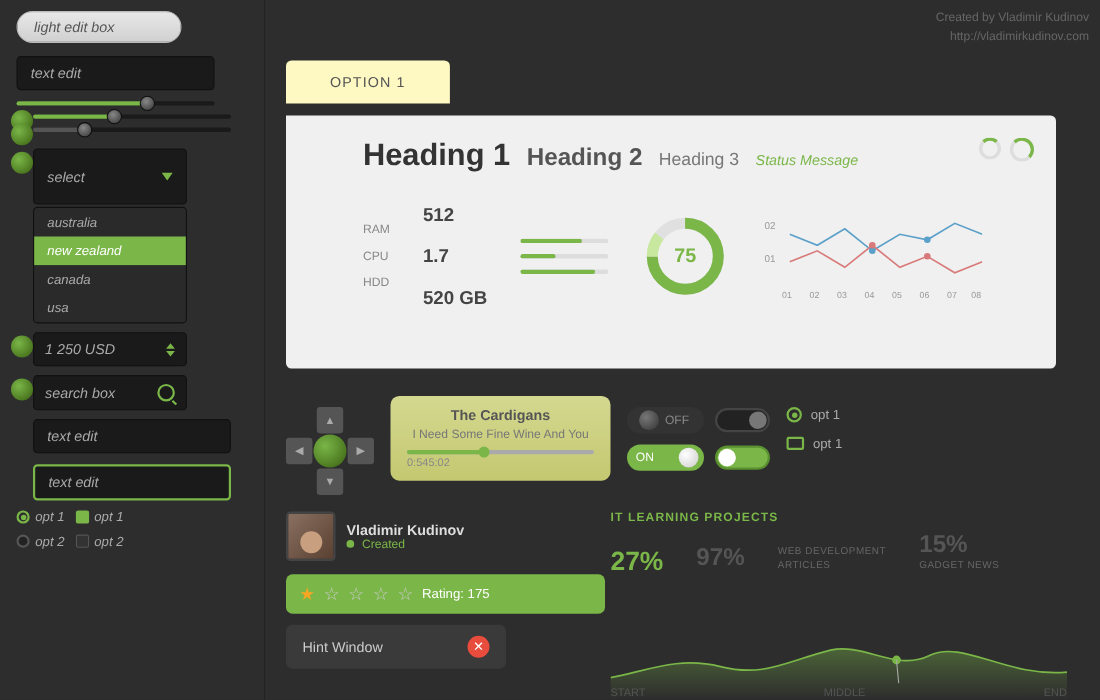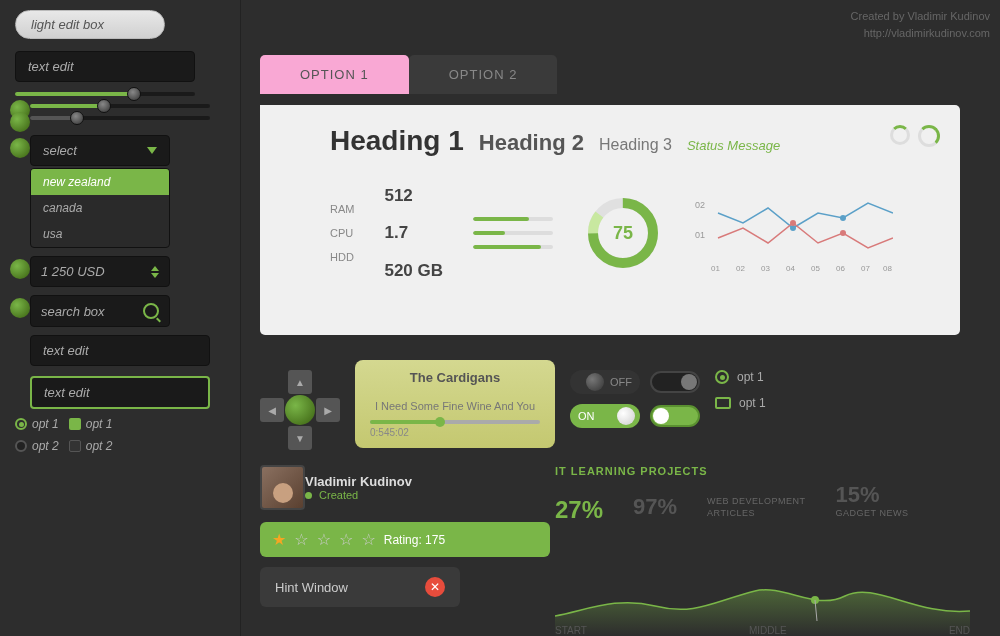--- a/index.html
+++ b/index.html
@@ -76,21 +76,21 @@
       top: -5px;
       border: 1px solid #111;
     }
     .slider-track-green .slider-fill { background: #7ab648; }
     .slider-track-gray .slider-fill { background: #555; }
 
     
     .select-box {
       background: #1a1a1a;
       border-radius: 4px;
-      padding: 7px 12px;
+      padding: 17px 12px;
       color: #aaa;
       font-size: 13px;
       width: 140px;
       margin-bottom: 0;
       border: 1px solid #111;
       display: flex;
       justify-content: space-between;
       align-items: center;
     }
     .select-arrow {
@@ -253,21 +253,21 @@
       display: flex;
     }
     .tab {
       padding: 12px 40px;
       font-size: 13px;
       letter-spacing: 1px;
       cursor: pointer;
       border-radius: 5px 5px 0 0;
     }
     .tab-active {
-      background: #f9a8d4;
+      background: #fef9c3;
       color: #555;
     }
     .tab-inactive {
       background: #3a3a3a;
       color: #888;
     }
 
     
     .dashboard-panel {
       position: absolute;
@@ -404,21 +404,21 @@
     .dpad-arrow { color: #aaa; font-size: 10px; }
 
     
     .music-player {
       background: linear-gradient(to bottom, #d4d890, #c4c870);
       border-radius: 8px;
       padding: 10px 15px;
       width: 200px;
       flex-shrink: 0;
     }
-    .music-title { font-size: 13px; color: #555; font-weight: bold; text-align: center; margin-bottom: 15px; }
+    .music-title { font-size: 13px; color: #555; font-weight: bold; text-align: center; margin-bottom: 4px; }
     .music-subtitle { font-size: 11px; color: #777; text-align: center; margin-bottom: 8px; }
     .music-progress {
       width: 100%;
       height: 4px;
       background: #aaa;
       border-radius: 2px;
       position: relative;
       margin-bottom: 3px;
     }
     .music-progress-fill {
@@ -452,21 +452,21 @@
     .toggle-off {
       background: #333;
       border-radius: 12px;
       padding: 3px 8px 3px 5px;
       display: flex;
       align-items: center;
       gap: 6px;
       font-size: 11px;
       color: #888;
       width: 70px;
-      justify-content: flex-end;
+      justify-content: center;
     }
     .toggle-on {
       background: #7ab648;
       border-radius: 12px;
       padding: 3px 5px 3px 8px;
       display: flex;
       align-items: center;
       gap: 6px;
       font-size: 11px;
       color: #fff;
@@ -548,20 +548,21 @@
 
     
     .profile-section {
       position: absolute;
       top: 465px; left: 10px;
       width: 290px;
     }
     .profile-card {
       display: flex;
       align-items: center;
+      gap: 10px;
       margin-bottom: 12px;
     }
     .avatar {
       width: 45px; height: 45px;
       border-radius: 4px;
       background: linear-gradient(135deg, #8a7060, #5a4030);
       border: 2px solid #444;
       overflow: hidden;
       display: flex;
       align-items: flex-end;
@@ -722,20 +723,21 @@
     </div>
   </div>
 
   <div style="position:relative; margin-left:15px; margin-bottom:0;">
     <div style="position:absolute; left:-20px; top:3px; width:20px; height:20px; border-radius:50%; background:radial-gradient(circle at 35% 35%, #7ab648, #3a6010);"></div>
     <div class="select-box">
       <span>select</span>
       <div class="select-arrow"></div>
     </div>
     <div class="dropdown-menu">
+      <div class="dropdown-item">australia</div>
       <div class="dropdown-item selected">new zealand</div>
       <div class="dropdown-item">canada</div>
       <div class="dropdown-item">usa</div>
     </div>
   </div>
 
   <div style="position:relative; margin-left:15px; margin-top:8px; margin-bottom:8px;">
     <div style="position:absolute; left:-20px; top:3px; width:20px; height:20px; border-radius:50%; background:radial-gradient(circle at 35% 35%, #7ab648, #3a6010);"></div>
     <div class="number-input">
       <span>1 250 USD</span>
@@ -786,21 +788,20 @@
 
 <div class="main-area">
 
   <div class="credit">
     <div>Created by Vladimir Kudinov</div>
     <div>http://vladimirkudinov.com</div>
   </div>
 
   <div class="tabs-container">
     <div class="tab tab-active">OPTION 1</div>
-    <div class="tab tab-inactive">OPTION 2</div>
   </div>
 
   <div class="panel-icons">
     <div class="panel-icon">
       <svg width="22" height="18" viewBox="0 0 22 18">
           <rect x="1" y="1" width="20" height="14" rx="2" fill="none" stroke="#aaa" stroke-width="1.5"></rect>
           <polyline points="1,5 11,11 21,5" fill="none" stroke="#aaa" stroke-width="1.5"></polyline>
         </svg>
     </div>
     <div class="panel-icon">

